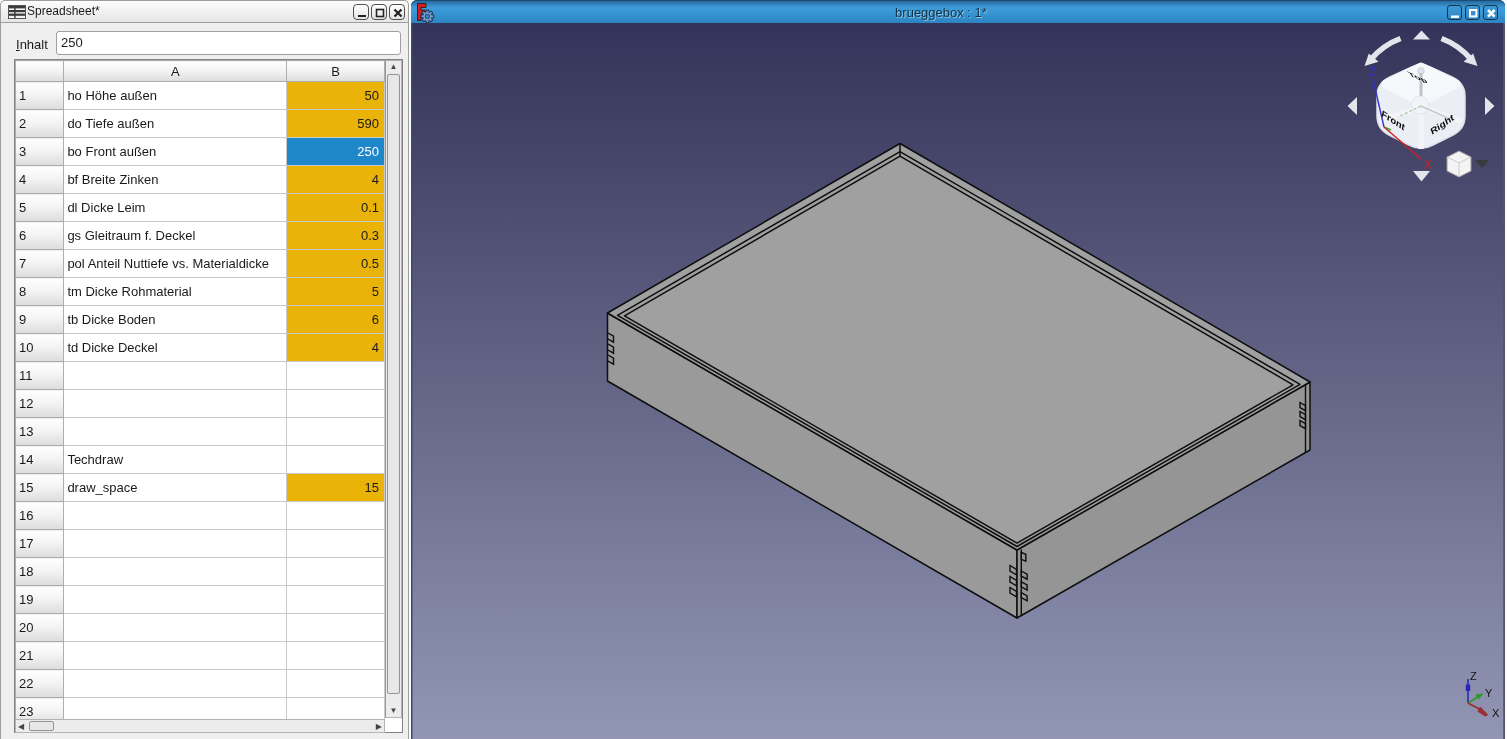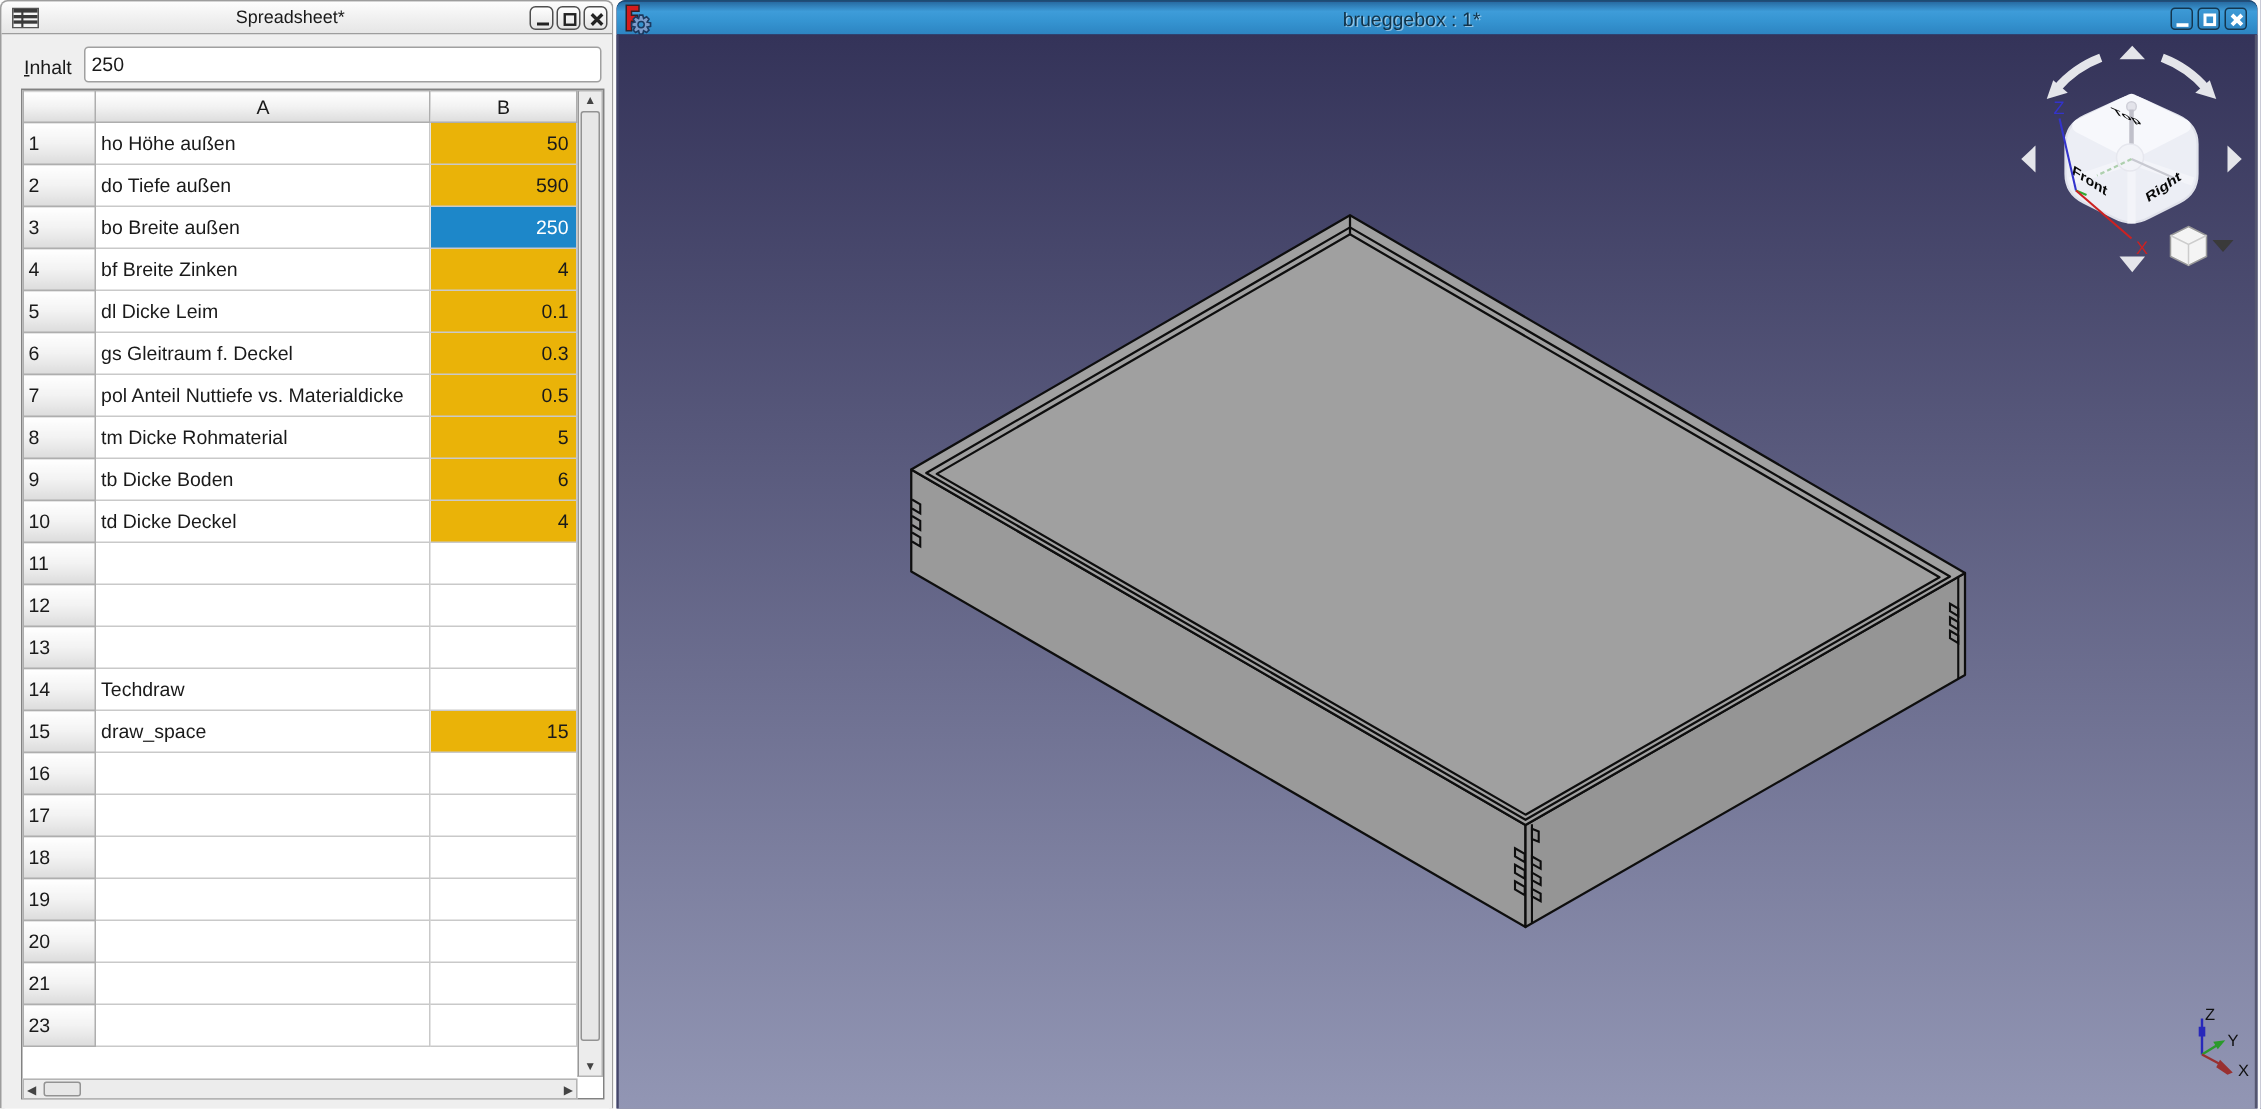--- a/index.html
+++ b/index.html
@@ -8,21 +8,21 @@
   .abs { position:absolute; }
 
   
   #winL { left:0; top:0; width:409px; height:739px;
      background:#efefef; border:1px solid #9d9d9d; border-bottom:none;
      border-radius:5px 5px 0 0; }
   #winL .tb { position:absolute; left:0; top:0; width:100%; height:22px;
      background:linear-gradient(180deg,#fdfdfd 0%,#f2f2f2 45%,#e6e6e6 100%);
      border-bottom:1px solid #9d9d9d; border-radius:5px 5px 0 0; }
   #winL .tb .title { position:absolute; left:26px; right:48px; top:3px;
-     text-align:center; font-size:12px; color:#1a1a1a; }
+     text-align:left; font-size:12px; color:#1a1a1a; }
   .tbtn { position:absolute; top:3px; width:16px; height:16px;
      border:1px solid #4f4f4f; border-radius:4px;
      background:linear-gradient(180deg,#fefefe,#e4e4e4); }
   .tbtn svg { position:absolute; left:0; top:0; }
 
   #inhaltLbl { left:15px; top:36px; font-size:13px; color:#1a1a1a; }
   #inhaltLbl u { text-decoration:underline; }
   #inhaltBox { left:55px; top:30px; width:345px; height:24px; background:#fff;
      border:1px solid #a0a0a0; border-radius:3px; font-size:13px; color:#1a1a1a;
      line-height:22px; padding-left:4px; }
@@ -115,21 +115,21 @@
             <td class="a">ho Höhe außen</td>
             <td class="b">50</td>
           </tr>
       <tr>
             <td class="hd rh">2</td>
             <td class="a">do Tiefe außen</td>
             <td class="b">590</td>
           </tr>
       <tr>
             <td class="hd rh">3</td>
-            <td class="a">bo Breite außen</td>
+            <td class="a">bo Front außen</td>
             <td class="b sel">250</td>
           </tr>
       <tr>
             <td class="hd rh">4</td>
             <td class="a">bf Breite Zinken</td>
             <td class="b">4</td>
           </tr>
       <tr>
             <td class="hd rh">5</td>
             <td class="a">dl Dicke Leim</td>
@@ -205,20 +205,25 @@
             <td class="a"></td>
             <td class="bw"></td>
           </tr>
       <tr>
             <td class="hd rh">20</td>
             <td class="a"></td>
             <td class="bw"></td>
           </tr>
       <tr>
             <td class="hd rh">21</td>
+            <td class="a"></td>
+            <td class="bw"></td>
+          </tr>
+      <tr>
+            <td class="hd rh">22</td>
             <td class="a"></td>
             <td class="bw"></td>
           </tr>
       <tr>
             <td class="hd rh">23</td>
             <td class="a"></td>
             <td class="bw"></td>
           </tr>
     </tbody>
       </table>

